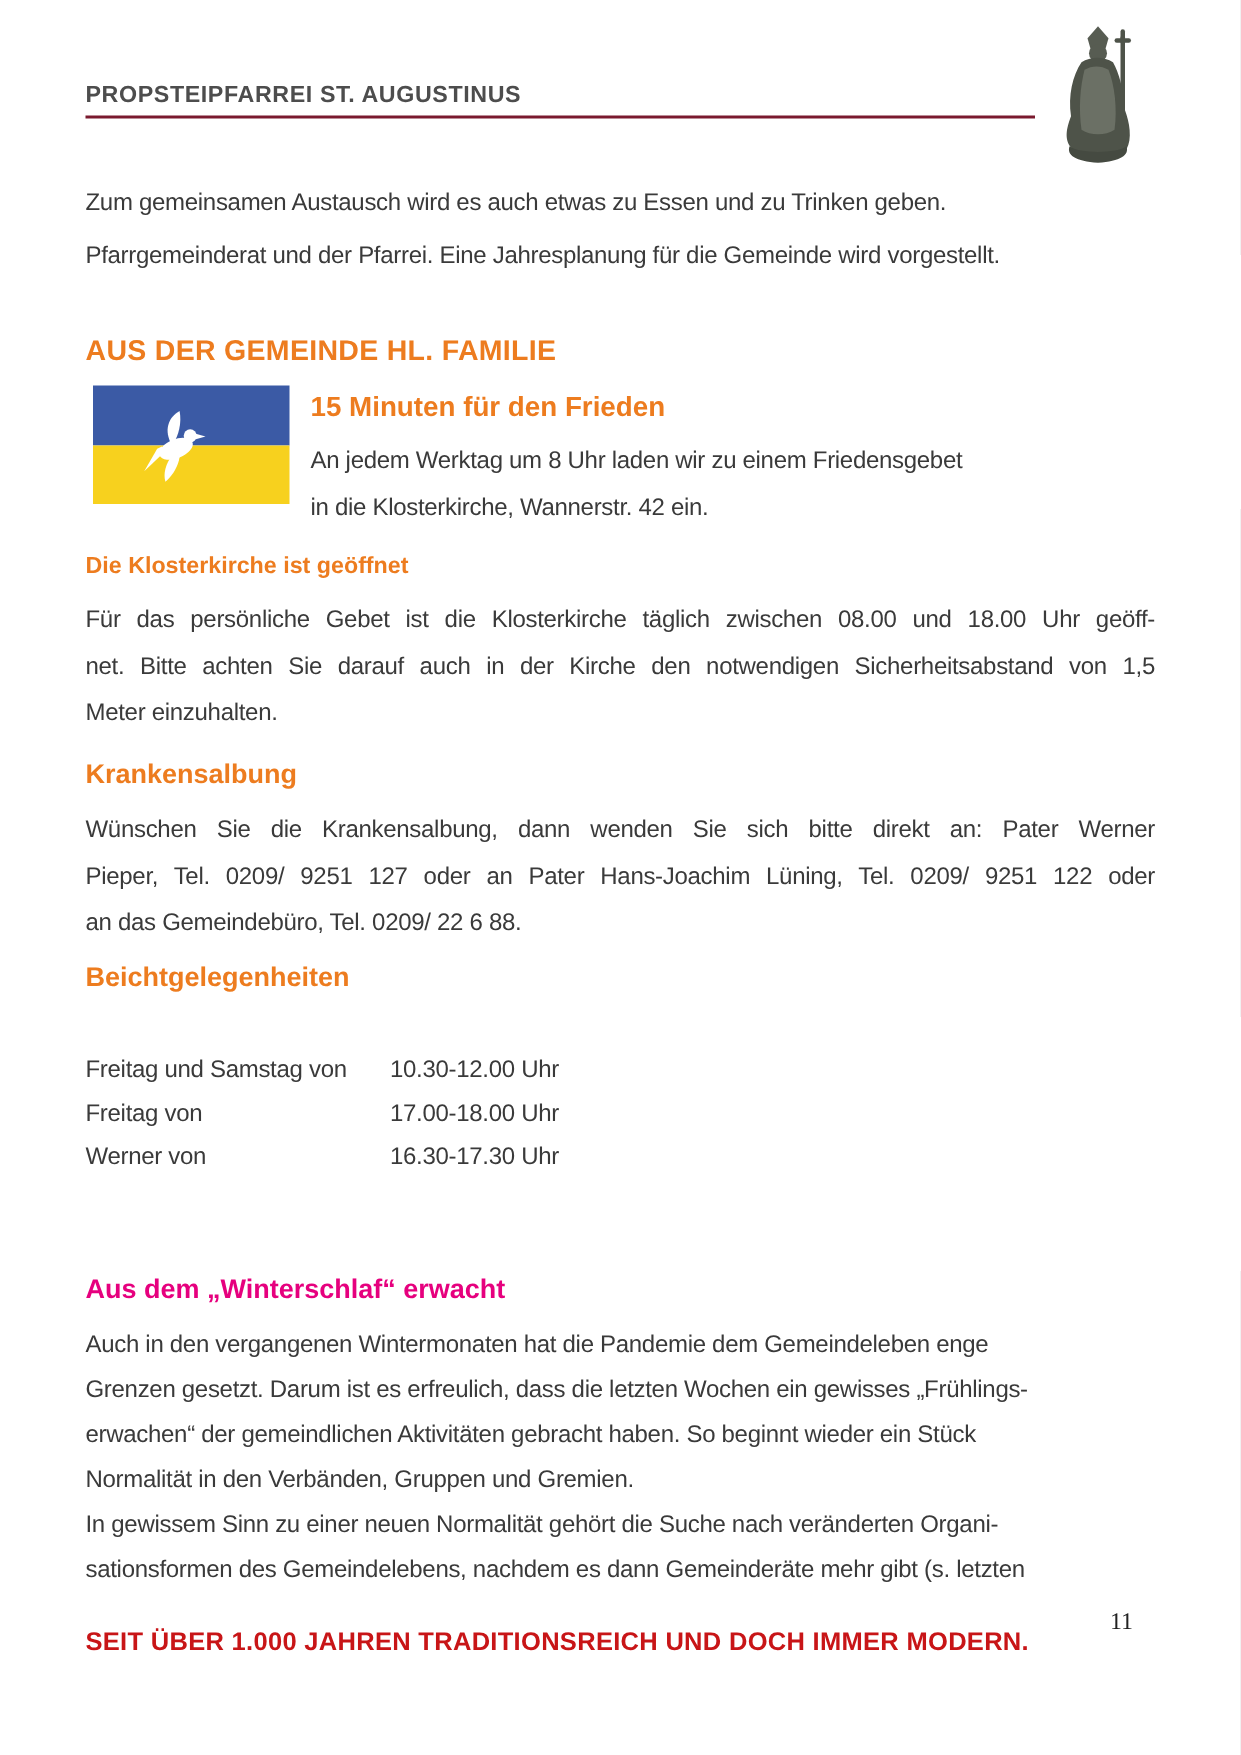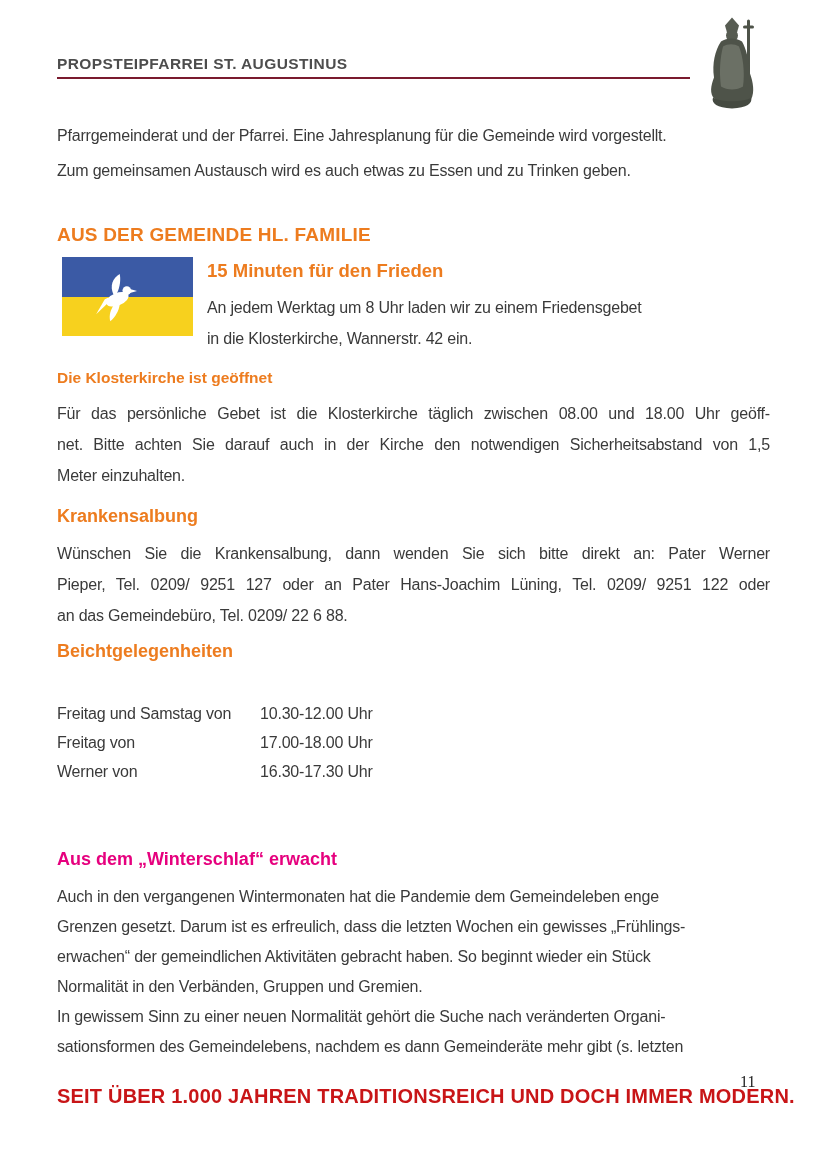--- a/index.html
+++ b/index.html
@@ -57,22 +57,22 @@
   .schedule { left:57px; top:699px; }
   .sched-row { display:flex; line-height:29px; font-size:16px; letter-spacing:-0.2px; }
   .sched-label { width:203px; }
 
   .h-herz { left:57px; top:816px; }
   .winter-h { left:57px; top:849px; }
   .herz-p { top:882px; }
   .herz-p .body-line { line-height:30px; }
 
   .footer {
-    left:57px; top:1085px; width:713px; text-align:right;
-    font-size:20px; font-weight:bold; color:#c81517; letter-spacing:0.2px; white-space:nowrap;
+    left:57px; top:1085px; width:713px; text-align:left;
+    font-size:17px; font-weight:bold; color:#c81517; letter-spacing:0.2px; white-space:nowrap;
   }
   .pagenum {
     left:740px; top:1073px; font-family:"Liberation Serif", serif;
     font-size:16px; color:#222222;
   }
 </style>
 </head>
 <body>
 
 <div class="page">
@@ -86,22 +86,22 @@
       <rect x="46" y="4" width="3" height="10" rx="1.5" fill="#4e5349"></rect>
       <path fill="#575c52" d="M31 2 l7 8 -2 7 h-10 l-2 -7 z"></path>
       <circle cx="31" cy="20" r="6" fill="#575c52"></circle>
       <path fill="#4e5349" d="M20 26 C14 35 11 48 13 62 C10 70 8 78 14 84 C20 90 44 91 50 84 C54 77 52 66 49 58 C48 44 45 33 41 26 C35 22 26 22 20 26 Z"></path>
       <path fill="#6b7065" d="M22 31 C19 43 18 57 20 71 C26 75 36 75 42 71 C44 57 42 41 38 31 C33 28 27 28 22 31 Z"></path>
       <path fill="#454a41" d="M12 82 C10 88 16 92 31 93 C46 92 52 88 50 82 C44 87 18 87 12 82 Z"></path>
     </svg>
   </div>
 
   <div class="abs para intro">
+    <div class="body-line">Zum gemeinsamen Austausch wird es auch etwas zu Essen und zu Trinken geben.</div>
     <div class="body-line">Pfarrgemeinderat und der Pfarrei. Eine Jahresplanung für die Gemeinde wird vorgestellt.</div>
-    <div class="body-line">Zum gemeinsamen Austausch wird es auch etwas zu Essen und zu Trinken geben.</div>
   </div>
 
   <div class="abs h-xl orange h-familie">AUS DER GEMEINDE HL. FAMILIE</div>
 
   <div class="abs flag">
     <div class="blue"></div>
     <div class="yellow"></div>
     <svg viewBox="0 0 60 60">
       <g fill="#ffffff">
         <ellipse cx="31" cy="33" rx="15" ry="8" transform="rotate(-22 31 33)"></ellipse>

